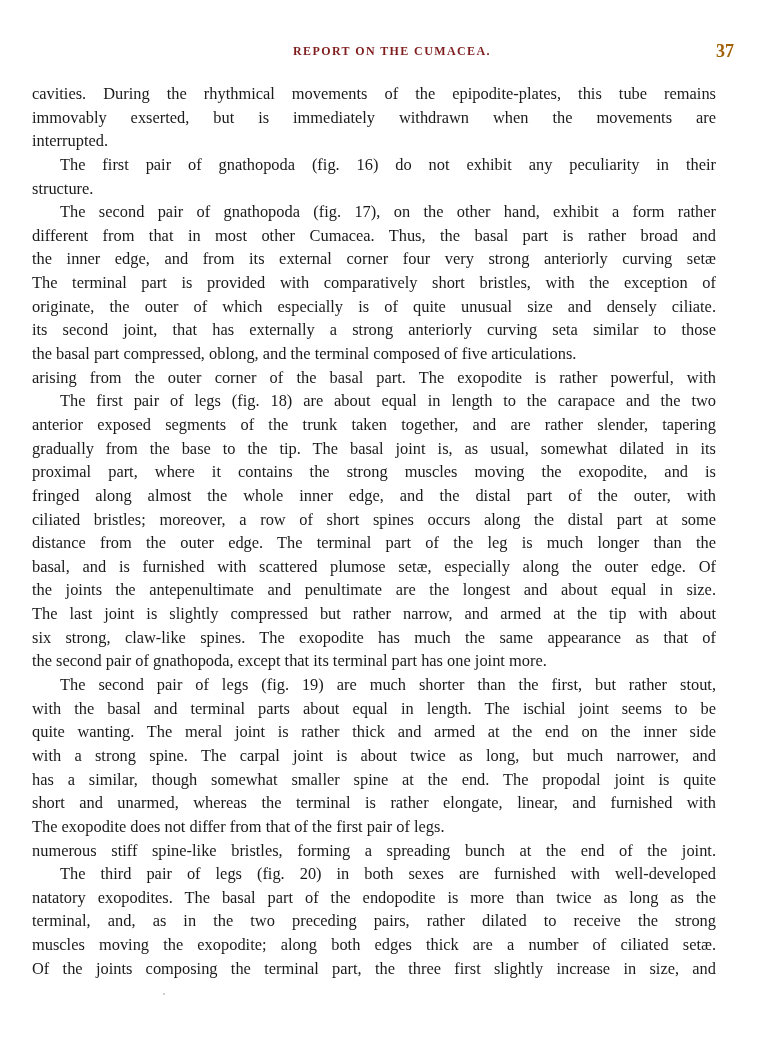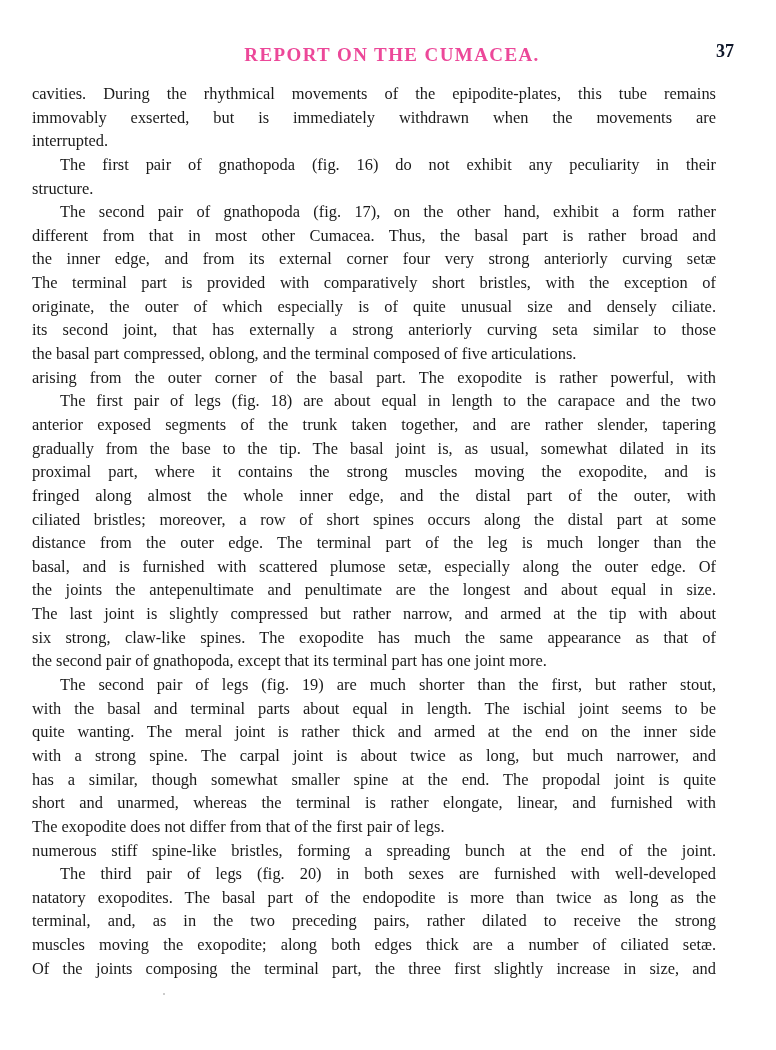--- a/index.html
+++ b/index.html
@@ -1,21 +1,21 @@
 <!DOCTYPE html>
 <html><head>
   <meta charset="utf-8">
   <style>
     html, body { margin: 0; padding: 0; background: #ffffff; }
     body { width: 776px; height: 1050px; overflow: hidden; position: relative;
            font-family: "Liberation Serif", "DejaVu Serif", serif; color: #1a1a1a; }
     .header { position: absolute; top: 44px; left: 50px; width: 684px; height: 24px; }
     .running-title { position: absolute; left: 0; right: 0; top: 0; text-align: center;
-           font-size: 19px; letter-spacing: 1.4px; font-weight: bold; color: #ec4899; }
-    .page-number { position: absolute; right: 0; top: -3px; font-size: 18px; font-weight: bold; color: #0f172a; }
+           font-size: 12px; letter-spacing: 1.4px; font-weight: bold; color: #7f1d1d; }
+    .page-number { position: absolute; right: 0; top: -3px; font-size: 18px; font-weight: bold; color: #a16207; }
     .body-text { position: absolute; top: 82px; left: 32px; width: 684px; }
     .line { display: block; height: 23.65px; line-height: 23.65px; font-size: 16.4px;
             white-space: nowrap; text-align: justify; text-align-last: justify; }
     .line.last { text-align-last: left; }
     .line.indent { padding-left: 28px; }
     .speck { position: absolute; left: 163px; top: 993px; width: 2px; height: 2px; background: #bbb; border-radius: 1px; }
   </style>
 </head>
 <body>
 

